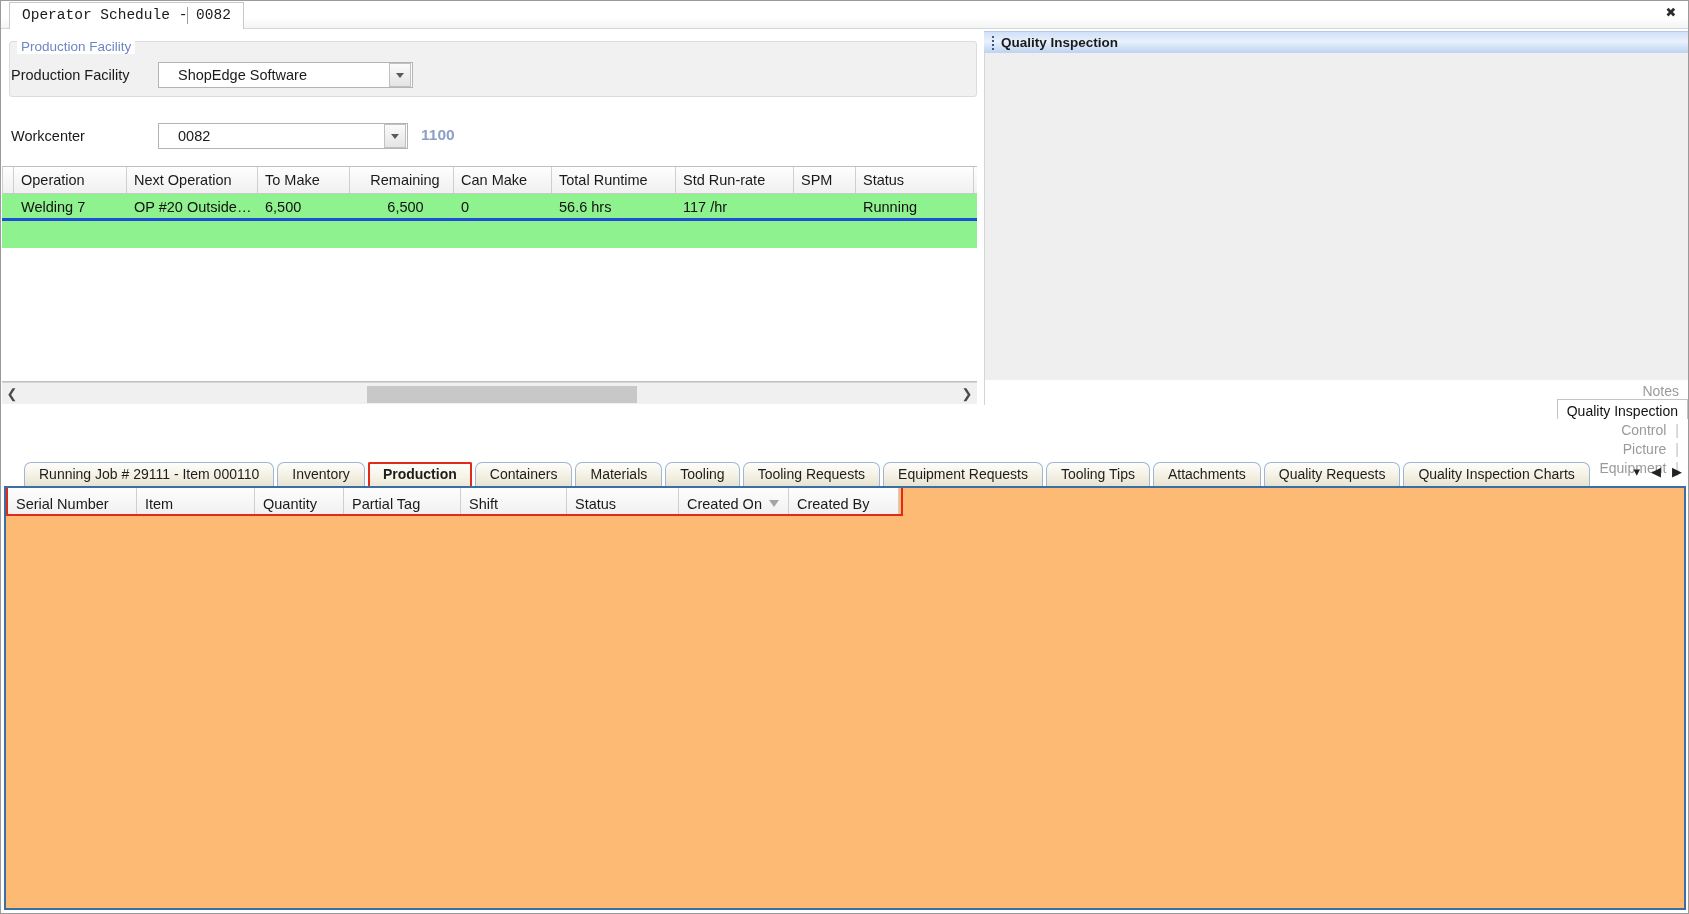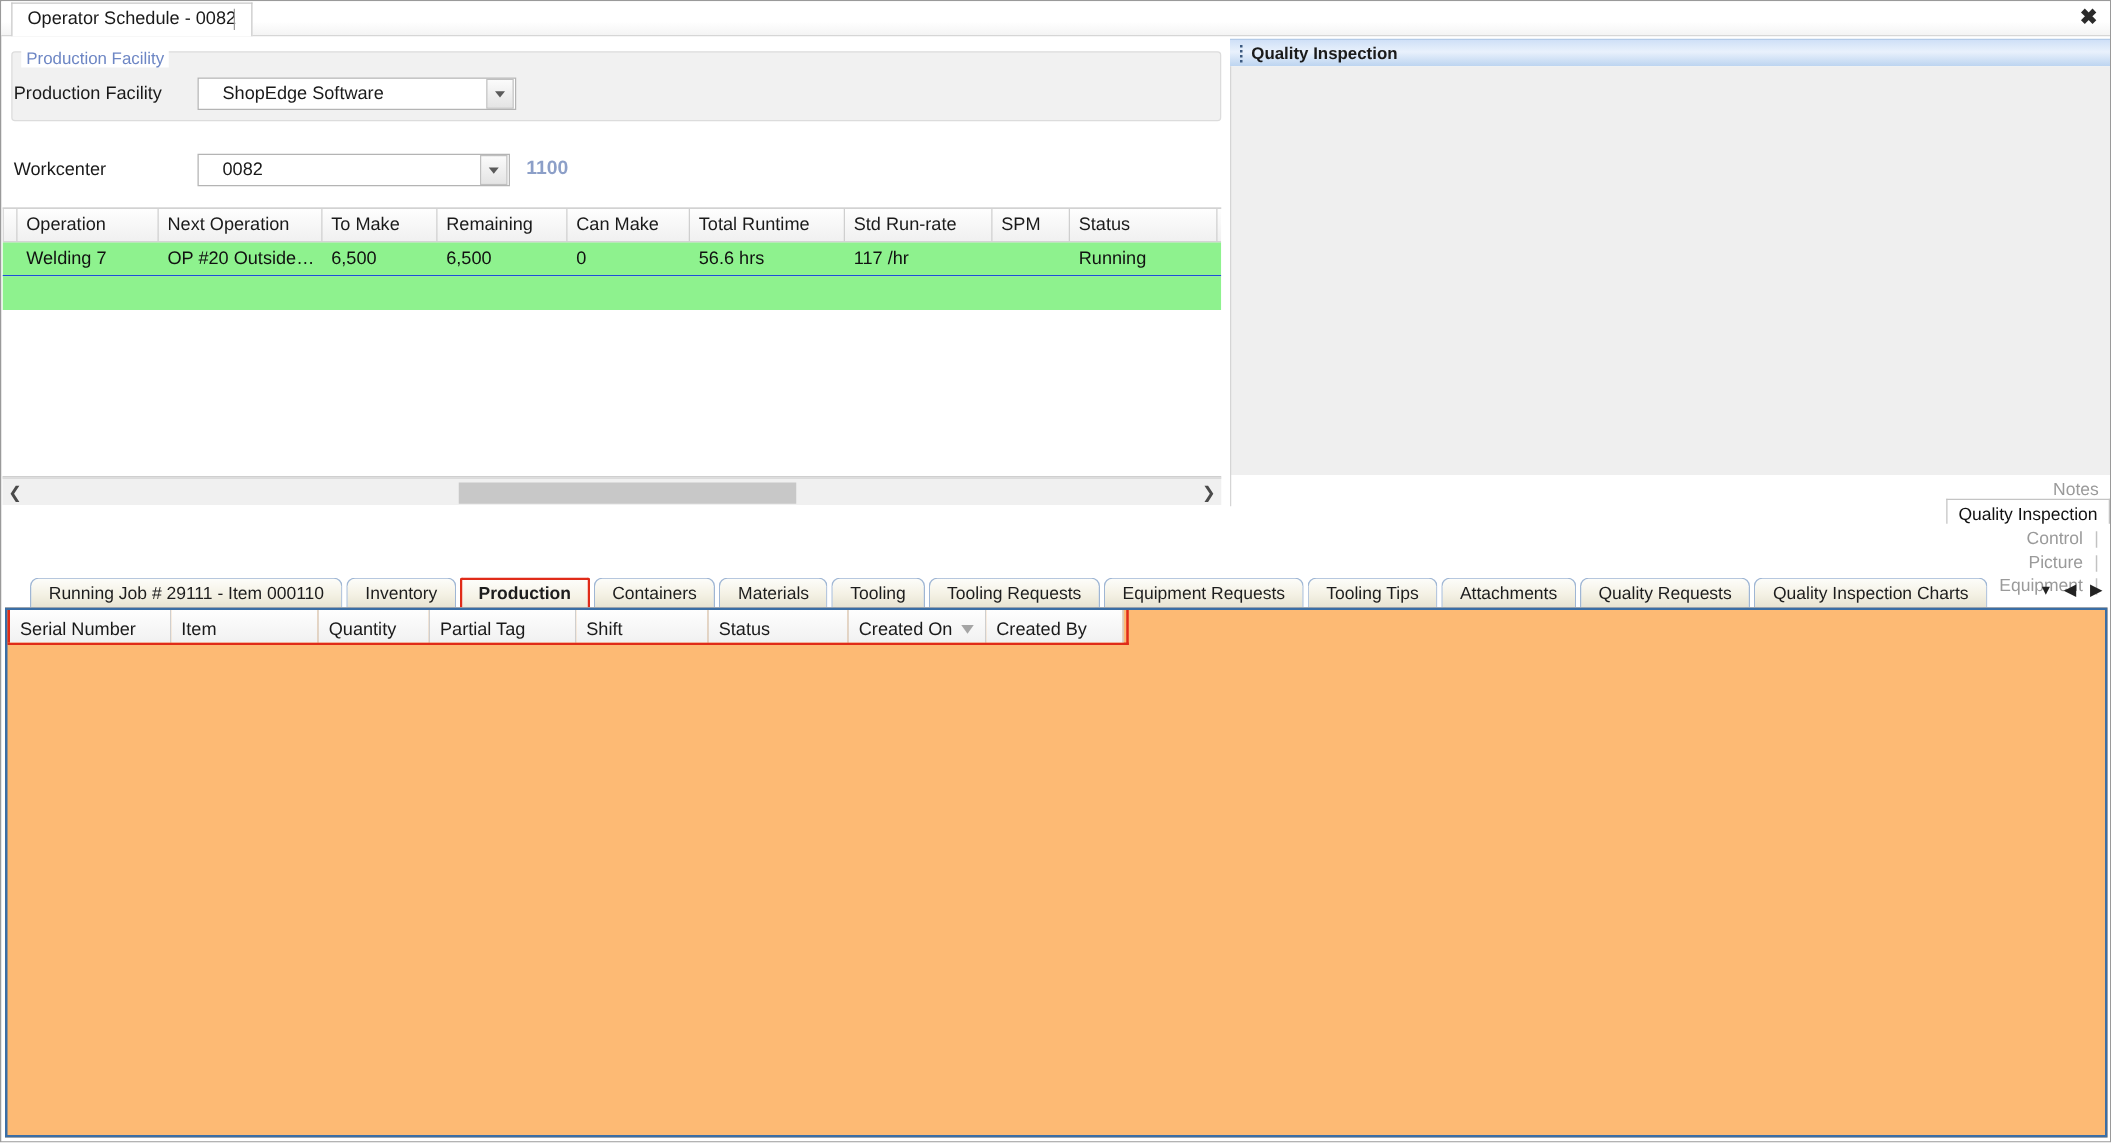--- a/index.html
+++ b/index.html
@@ -18,20 +18,21 @@
     background: #ffffff;
     border: 1px solid #9a9a9a;
   }
 
   
   .win-tabstrip {
     position: absolute; left: 0; top: 0;
     width: 1687px; height: 28px;
     background: linear-gradient(to bottom, #ffffff 0%, #ffffff 60%, #f4f4f4 100%);
     border-bottom: 1px solid #d6d6d6;
+    font-family: Liberation Mono, monospace;
   }
   .win-tab {
     position: absolute; left: 8px; top: 1px;
     height: 27px; padding: 4px 12px 0 12px;
     background: #ffffff;
     border-left: 1px solid #c8c8c8;
     border-right: 1px solid #c8c8c8;
     border-top: 1px solid #c8c8c8;
     font-size: 14.5px;
     color: #1a1a1a;
@@ -124,31 +125,31 @@
     border-right: 1px solid #cfcfcf;
     padding: 5px 0 0 7px;
     font-size: 14.5px;
     color: #1a1a1a;
     white-space: nowrap; overflow: hidden;
   }
   .sched-head .hc:first-child { border-left: 1px solid #cfcfcf; }
   .sched-row {
     display: flex; height: 27px;
     background: #8ef28e;
-    border-bottom: 1px solid #1d4ed8;
+    border-bottom: 3px solid #1d4ed8;
   }
   .sched-row2 { height: 27px; background: #8ef28e; }
   .sched-row .dc {
     padding: 5px 0 0 7px;
     font-size: 14.5px; color: #111;
     white-space: nowrap; overflow: hidden;
   }
   .w-rowhdr { width: 12px; }
   .w0 { width: 113px; } .w1 { width: 131px; } .w2 { width: 92px; }
-  .w3 { width: 104px; } .w4 { width: 98px; } .w5 { width: 124px; }
+  .w3 { width: 104px; text-align: center; } .w4 { width: 98px; } .w5 { width: 124px; }
   .w6 { width: 118px; } .w7 { width: 62px; } .w8 { width: 118px; }
 
   
   .hscroll {
     position: absolute; left: 1px; top: 381px;
     width: 975px; height: 22px;
     background: #f0f0f0;
     border-top: 1px solid #d4d4d4;
     display: flex; align-items: center;
   }

